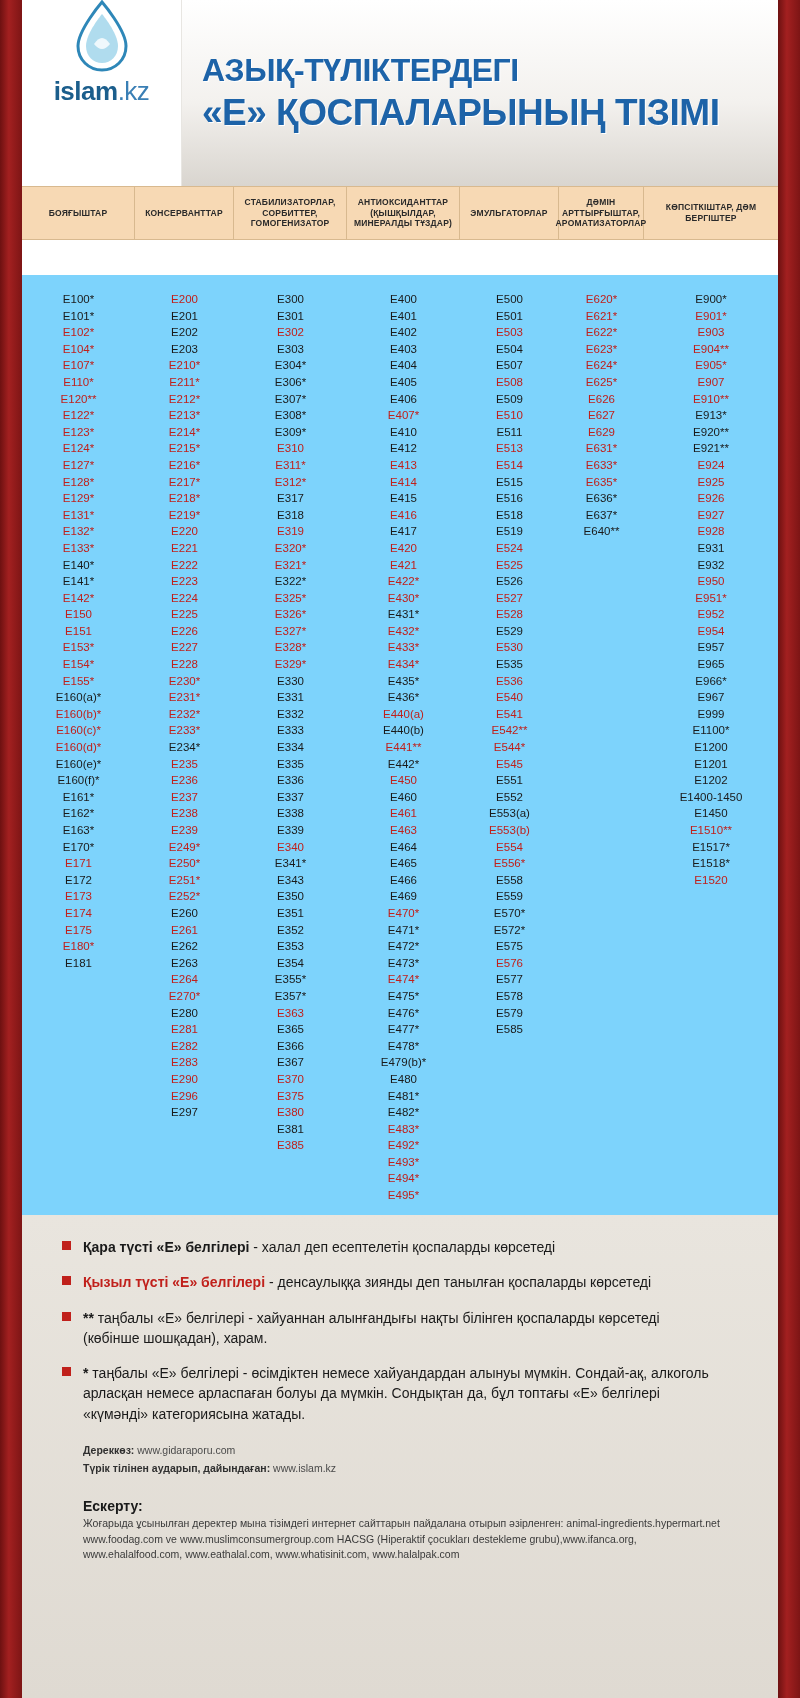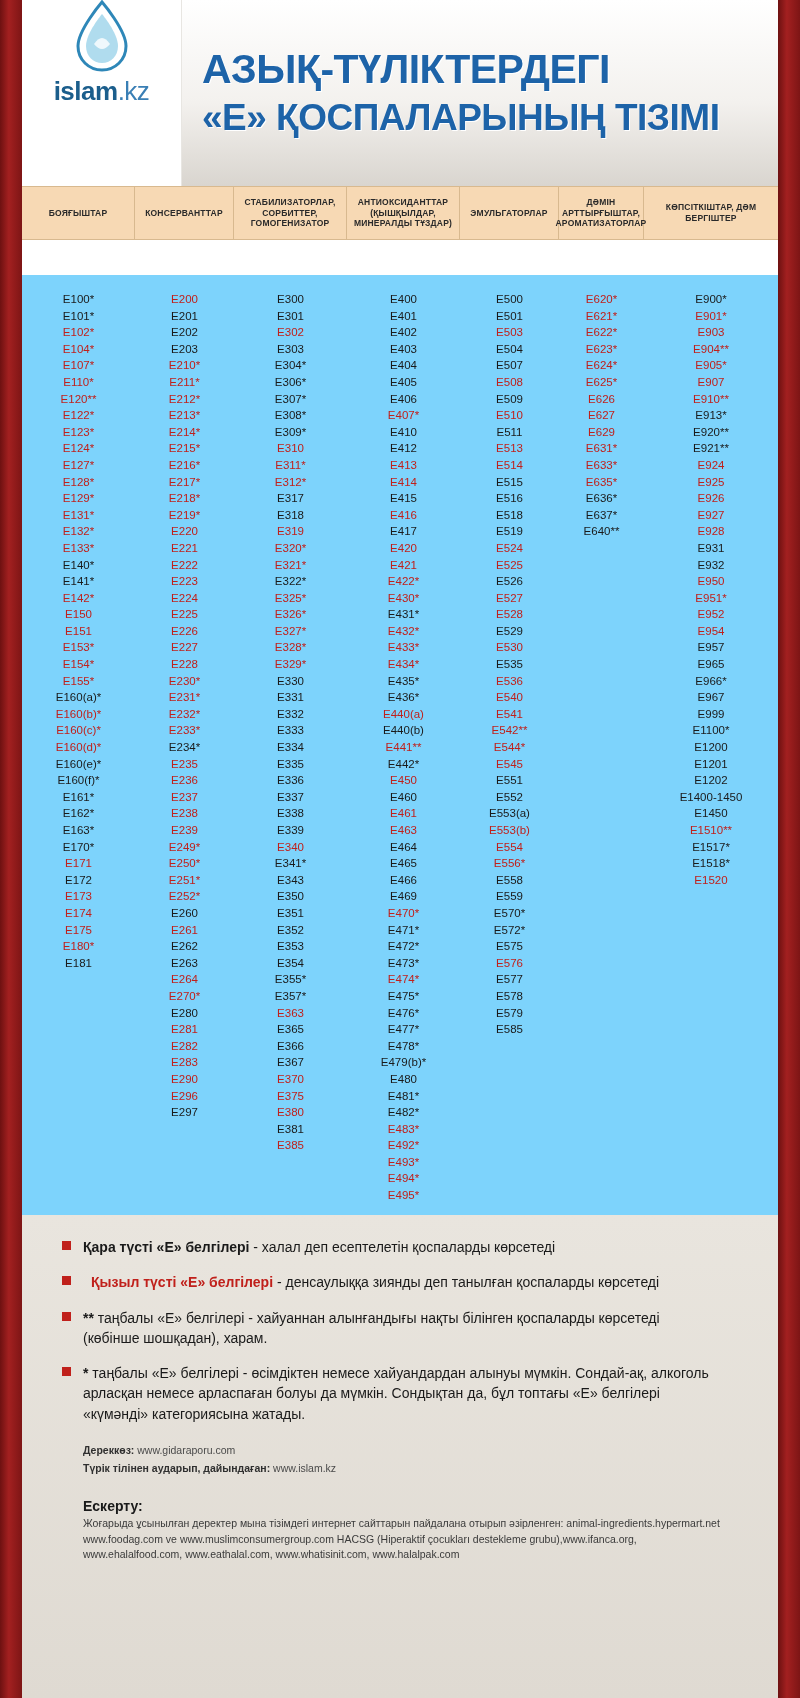--- a/index.html
+++ b/index.html
@@ -42,21 +42,21 @@
   }
   .logo-text .kz { color:#3a7fb5; font-weight:normal; }
   .title-box {
     flex:1; display:flex; flex-direction:column; justify-content:center;
     padding-left:20px;
   }
   .title-1, .title-2 {
     color:#1d63a8; font-weight:bold; line-height:1.02;
     text-shadow:1px 1px 0 #ffffff;
   }
-  .title-1 { font-size:41px; letter-spacing:-0.5px; }
+  .title-1 { font-size:32px; letter-spacing:-0.5px; }
   .title-2 { font-size:37px; margin-top:8px; letter-spacing:-0.5px; }
 
   
   .table-wrap {
     position:absolute; left:22px; right:22px; top:186px;
     background:#ffffff;
     padding:0;
   }
   .thead {
     display:flex; background:#f7d9b4; border-bottom:1px solid #d8b98f;
@@ -97,21 +97,21 @@
   }
   .legend-item { display:flex; margin-bottom:15px; }
   .bullet {
     width:9px; height:9px; background:#c0201b; margin-right:12px; margin-top:4px;
     flex:0 0 auto;
   }
   .legend-text {
     font-size:14px; color:#1a1a1a; line-height:1.45; max-width:630px;
   }
   .legend-text b { font-weight:bold; }
-  .legend-text .rd { color:#c0201b; font-weight:bold;margin-left:8px; }
+  .legend-text .rd { color:#c0201b; font-weight:bold; }
   .sources {
     font-size:10.5px; color:#4a4a4a; line-height:1.7; margin:18px 0 0 21px;
   }
   .sources b { color:#2f2f2f; }
   .note-title {
     margin:20px 0 2px 21px; font-size:14px; font-weight:bold; color:#1a1a1a;
   }
   .note-body {
     margin-left:21px; font-size:10.5px; color:#3a3a3a; line-height:1.5; max-width:660px;
   }

